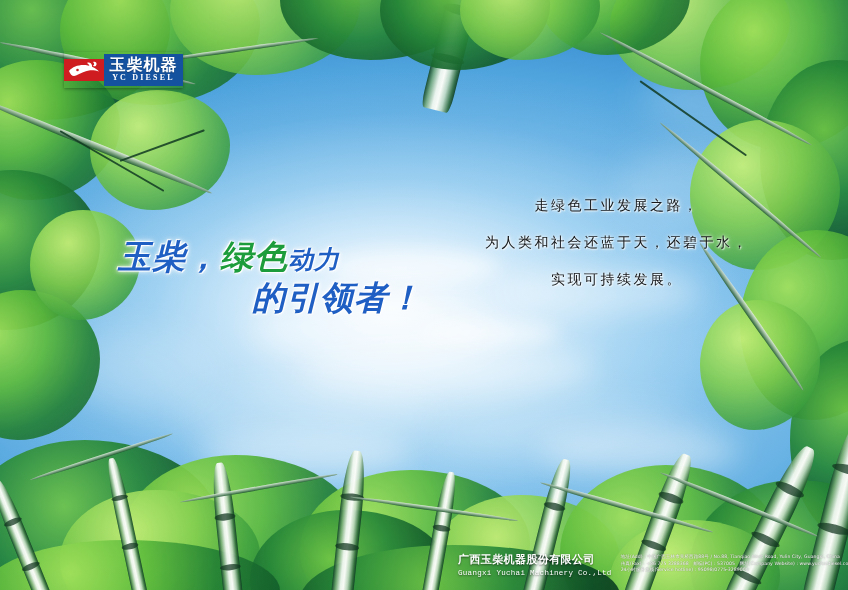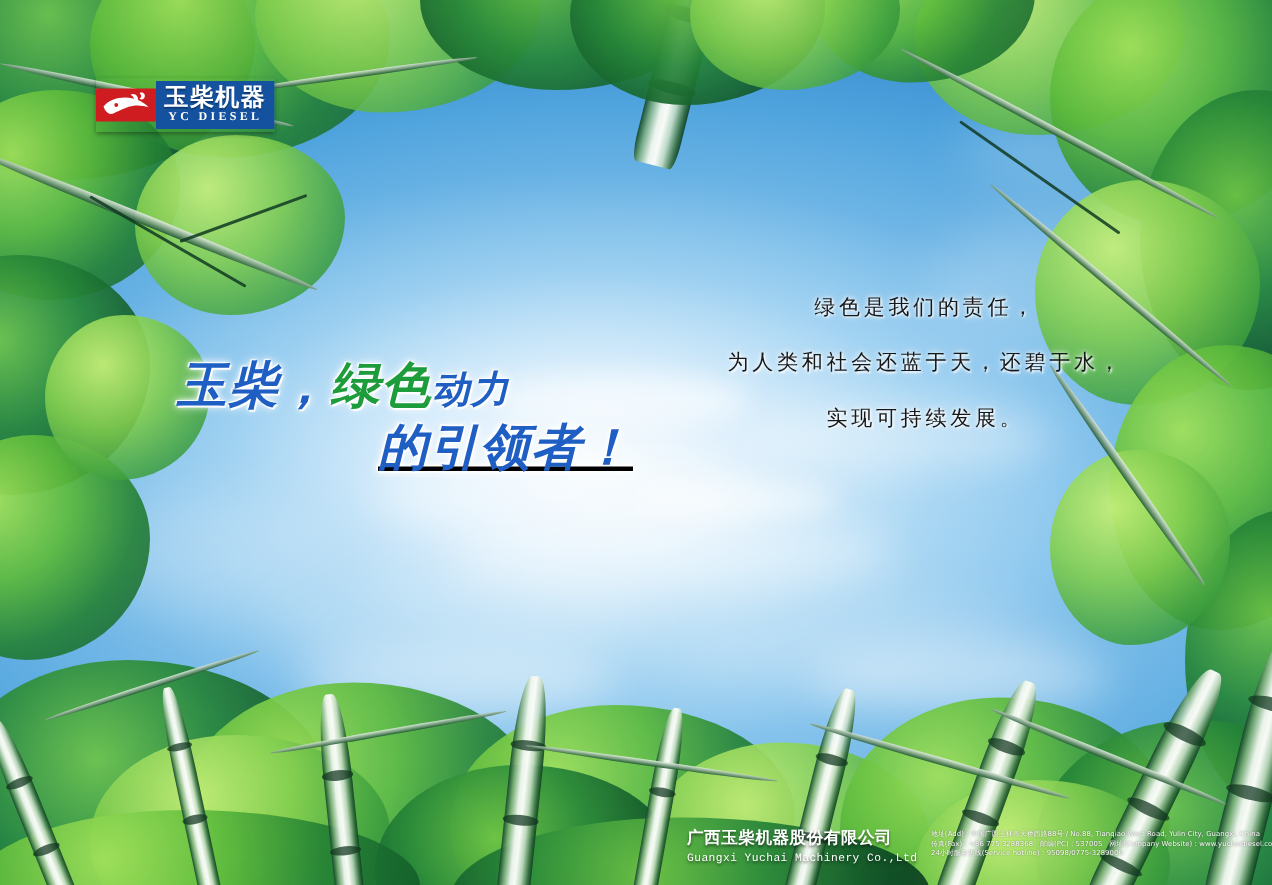--- a/index.html
+++ b/index.html
@@ -106,21 +106,21 @@
   #slogan {
     position:absolute; left:118px; top:240px;
     width:310px;
     font-weight:bold;
     font-style:italic;
     line-height:1.02;
     white-space:nowrap;
     user-select:none;
   }
   #slogan .l1 { font-size:33px; letter-spacing:1px; }
-  #slogan .l2 { font-size:33px; letter-spacing:1px; text-align:right; padding-right:6px; margin-top:7px;text-decoration:underline; }
+  #slogan .l2 { font-size:33px; letter-spacing:1px; text-align:right; padding-right:6px; margin-top:7px; }
   #slogan .blue {
     color:#1f5fc4;
     text-shadow:
       0 0 2px #ffffff, 0 0 4px #ffffff, 0 0 7px rgba(255,255,255,0.95),
       1px 1px 0 rgba(255,255,255,0.9), -1px -1px 0 rgba(255,255,255,0.8);
   }
   #slogan .green {
     color:#1d9c3c;
     text-shadow:
       0 0 2px #ffffff, 0 0 4px #ffffff, 0 0 7px rgba(255,255,255,0.95),
@@ -312,21 +312,21 @@
   <div id="slogan">
     <div class="l1">
       <span class="blue">玉柴，</span><span class="green">绿色</span><span class="blue sm">动力</span>
     </div>
     <div class="l2">
       <span class="blue">的引领者！</span>
     </div>
   </div>
 
   <div id="poem">
-    <div class="pl">绿色是我们的责任，</div>
+    <div class="pl">走绿色工业发展之路，</div>
     <div class="pl">为人类和社会还蓝于天，还碧于水，</div>
     <div class="pl">实现可持续发展。</div>
   </div>
 
   <div id="footer">
     <div class="names">
       <div class="cn">广西玉柴机器股份有限公司</div>
       <div class="en">Guangxi Yuchai Machinery Co.,Ltd</div>
     </div>
     <div class="contact">

